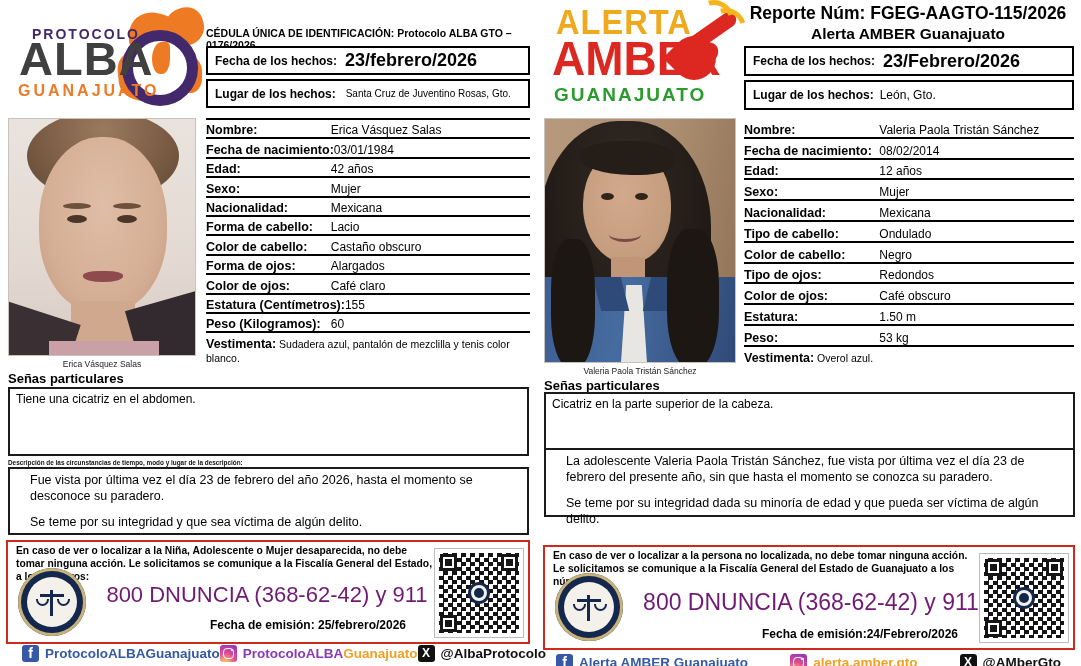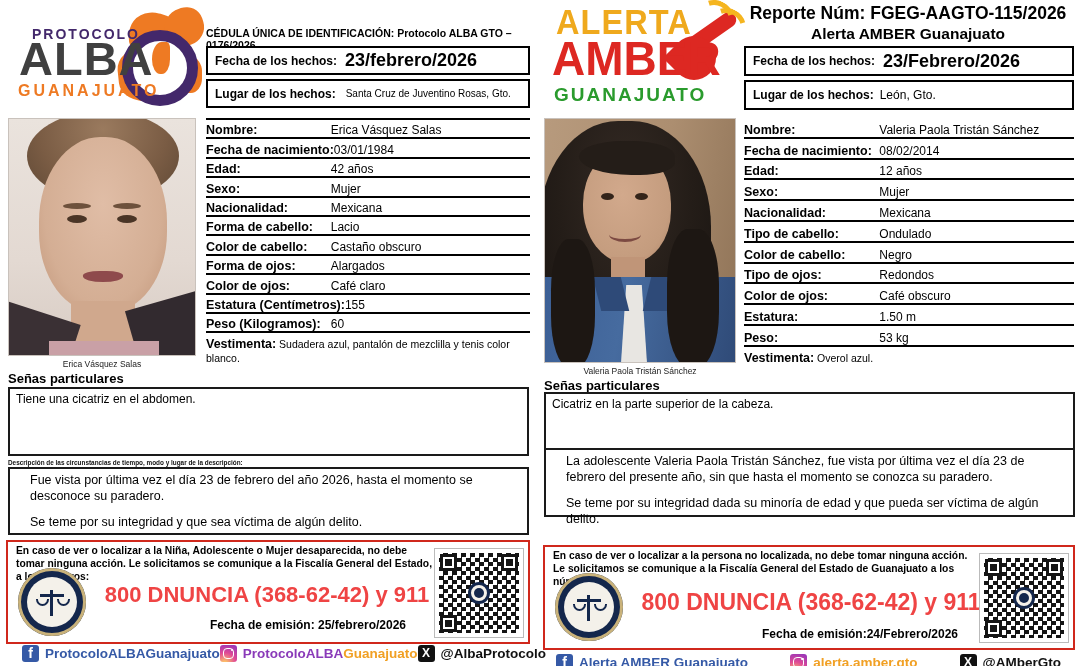--- a/index.html
+++ b/index.html
@@ -85,21 +85,21 @@
   .descbox{position:absolute;border:2.5px solid #1a1a1a;box-sizing:border-box;background:#fff;padding:4px 8px;font-size:12.5px;line-height:1.25;}
   #alba-desc-box{left:8px;top:467px;width:521px;height:68px;}
   #amber-desc-box{left:6px;top:448px;width:531px;height:69px;}
   .descbox p{margin:0 0 11px 12px;}
 
   
   .alertbox{position:absolute;border:2.5px solid #d0281c;box-sizing:border-box;background:#fff;}
   #alba-alert{left:6px;top:540px;width:524px;height:104px;}
   #amber-alert{left:5px;top:545px;width:532px;height:105px;}
   .notice{position:absolute;top:3px;left:8px;right:92px;font-size:10.3px;font-weight:bold;line-height:1.25;margin:0;}
-  .phone{position:absolute;font-size:22px;font-weight:700;color:#ef4444;text-align:center;white-space:nowrap;}
+  .phone{position:absolute;font-size:22px;font-weight:400;color:#701a75;text-align:center;white-space:nowrap;}
   #alba-alert .phone{left:84px;top:40px;width:350px;}
   #amber-alert .phone{left:86px;top:42px;width:360px;font-size:23px;}
   .emision{position:absolute;font-size:12px;font-weight:bold;text-align:center;white-space:nowrap;}
   #alba-alert .emision{left:180px;top:76px;width:240px;}
   #amber-alert .emision{left:190px;top:80px;width:250px;}
 
   
   .seal{position:absolute;width:68px;height:68px;border-radius:50%;background:#14274c;box-shadow:inset 0 0 0 3px #c9b27a;}
   #alba-alert .seal{left:10px;top:26px;}
   #amber-alert .seal{left:10px;top:26px;}

